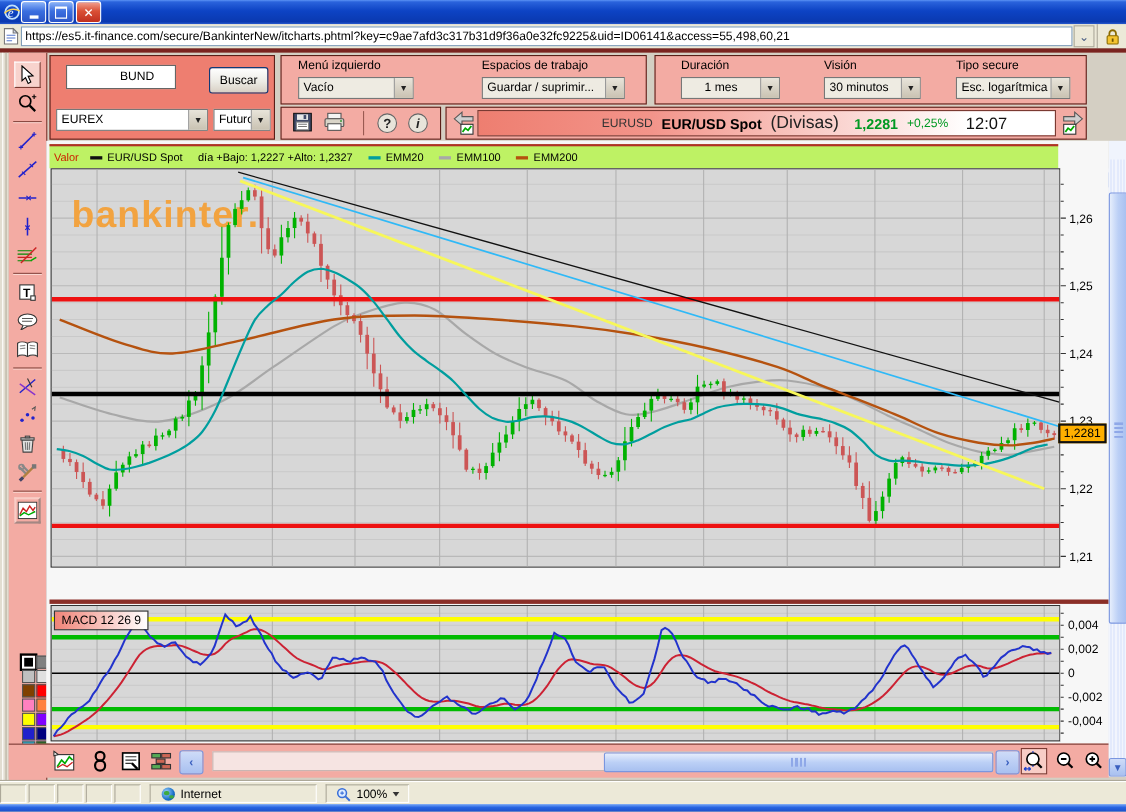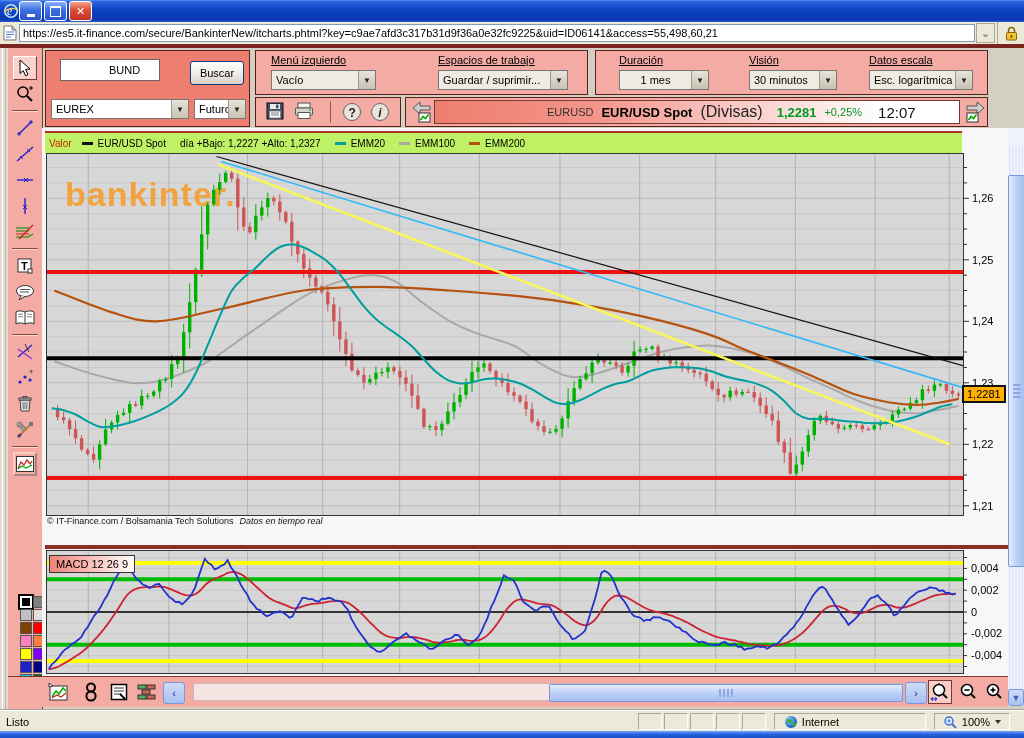--- a/index.html
+++ b/index.html
@@ -26,21 +26,21 @@
     display:flex;align-items:center;padding-left:3px;font-size:11px;color:#000;white-space:nowrap;overflow:hidden;}
   .urldrop{width:17px;height:18px;background:#ece9d8;border:1px solid #aca899;display:flex;align-items:center;justify-content:center;color:#4d6185;margin-left:1px;}
   .lockcell{width:26px;height:22px;display:flex;align-items:center;justify-content:center;border-left:1px solid #aca899;margin-left:2px;}
 
   
   .maroon{position:absolute;left:0;top:44px;width:1024px;height:4px;background:#7a2420;}
   .toolzone{position:absolute;left:0;top:48px;width:1024px;height:80px;background:#d4cfc3;}
   .panel{position:absolute;border:1px solid #5a1f18;box-sizing:border-box;}
   .deep{background:#ee7e70;}
   .pink{background:#f3aba3;}
-  .plabel{position:absolute;color:#000;font-size:11px;text-decoration:underline;}
+  .plabel{position:absolute;color:#000;font-size:11px;}
   .txtinput{position:absolute;background:#fff;border:1px solid #666;box-sizing:border-box;
     font-size:11px;padding:3px 4px;color:#000;}
   .xpbtn{position:absolute;background:linear-gradient(#ffffff,#ecebe5 55%,#d8d0c4);
     border:1px solid #103a78;border-radius:3px;font-size:11px;display:flex;align-items:center;justify-content:center;color:#000;}
   .combo{position:absolute;height:20px;box-sizing:border-box;border:1px solid #777;background:#eeebe2;display:flex;}
   .combo.white{background:#fff;}
   .combo .cval{flex:1;padding:3px 4px;font-size:11px;white-space:nowrap;overflow:hidden;}
   .combo .cbtn{width:16px;background:linear-gradient(#e8e4da,#c9c2b2);border-left:1px solid #999;
     display:flex;align-items:center;justify-content:center;font-size:8px;color:#222;}
   .iconbtn{position:absolute;display:flex;align-items:center;justify-content:center;}
@@ -252,21 +252,21 @@
     <span class="plabel" style="left:23px;top:3px;">Duración</span>
     <div class="combo" style="left:23px;top:19px;width:90px;">
       <span class="cval" style="text-align:center">1 mes</span>
         <span class="cbtn">▼</span>
     </div>
     <span class="plabel" style="left:153px;top:3px;">Visión</span>
     <div class="combo" style="left:153px;top:19px;width:88px;">
       <span class="cval">30 minutos</span>
         <span class="cbtn">▼</span>
     </div>
-    <span class="plabel" style="left:273px;top:3px;">Datos escala</span>
+    <span class="plabel" style="left:273px;top:3px;">Tipo secure</span>
     <div class="combo" style="left:273px;top:19px;width:104px;">
       <span class="cval">Esc. logarítmica</span>
         <span class="cbtn">▼</span>
     </div>
   </div>
 
   <div class="panel pink" style="left:405px;top:97px;width:583px;height:30px;">
     <span class="iconbtn icon" style="left:4px;top:2px;">
         <svg width="24" height="24" viewBox="0 0 24 24">
           <path d="M3 8 l7 -6 v4 h10 v4 h-10 v4 z" fill="#cfcfcf" stroke="#555"></path>
@@ -834,23 +834,20 @@
           <line x1="0" y1="45.3" x2="5" y2="45.3" stroke="#333"></line>
           <line x1="0" y1="29.9" x2="3" y2="29.9" stroke="#333"></line>
           <line x1="0" y1="14.5" x2="3" y2="14.5" stroke="#333"></line>
           <text x="8" y="49.3" font-size="11" fill="#000">1,26</text>
           <text x="8" y="110.8" font-size="11" fill="#000">1,25</text>
           <text x="8" y="172.3" font-size="11" fill="#000">1,24</text>
           <text x="8" y="233.8" font-size="11" fill="#000">1,23</text>
           <text x="8" y="295.3" font-size="11" fill="#000">1,22</text>
           <text x="8" y="356.8" font-size="11" fill="#000">1,21</text>
         </svg><div class="pricetag" style="top: 232px;">1,2281</div></div>
-    <div id="row-copy">
-      <span>© IT-Finance.com / Bolsamania Tech Solutions</span><span class="rt">Datos en tiempo real</span>
-    </div>
     <div class="macddiv"></div>
     <div class="plot" id="plot-macd">
       <div class="macdlabel">MACD 12 26 9</div>
     <svg width="916" height="122" viewBox="0 0 916 122">
           <rect x="0" y="0" width="916" height="122" fill="#d7d7d7"></rect>
           <line x1="0" y1="115.5" x2="916" y2="115.5" stroke="#c9c9c9"></line>
           <line x1="0" y1="104.6" x2="916" y2="104.6" stroke="#c9c9c9"></line>
           <line x1="0" y1="93.7" x2="916" y2="93.7" stroke="#c9c9c9"></line>
           <line x1="0" y1="82.8" x2="916" y2="82.8" stroke="#c9c9c9"></line>
           <line x1="0" y1="71.9" x2="916" y2="71.9" stroke="#c9c9c9"></line>
@@ -967,21 +964,20 @@
     <div class="vbtn" style="top:27px;">▲</div>
     <div class="vtrack">
       <div class="vthumb">
           <span class="vgrip"></span>
         </div>
     </div>
     <div class="vbtn" style="top:561px;">▼</div>
   </div>
 
   <div class="statusbar">
-    <span class="sb-left">Listo</span>
     <span class="sb-cell" style="width:22px"></span>
       <span class="sb-cell" style="width:22px"></span>
     <span class="sb-cell" style="width:22px"></span>
       <span class="sb-cell" style="width:22px"></span>
     <span class="sb-cell" style="width:22px;margin-right:8px"></span>
     <span class="sb-zone">
       <span class="globe"></span>
       <span>Internet</span>
     </span>
     <span class="sb-zoom">

